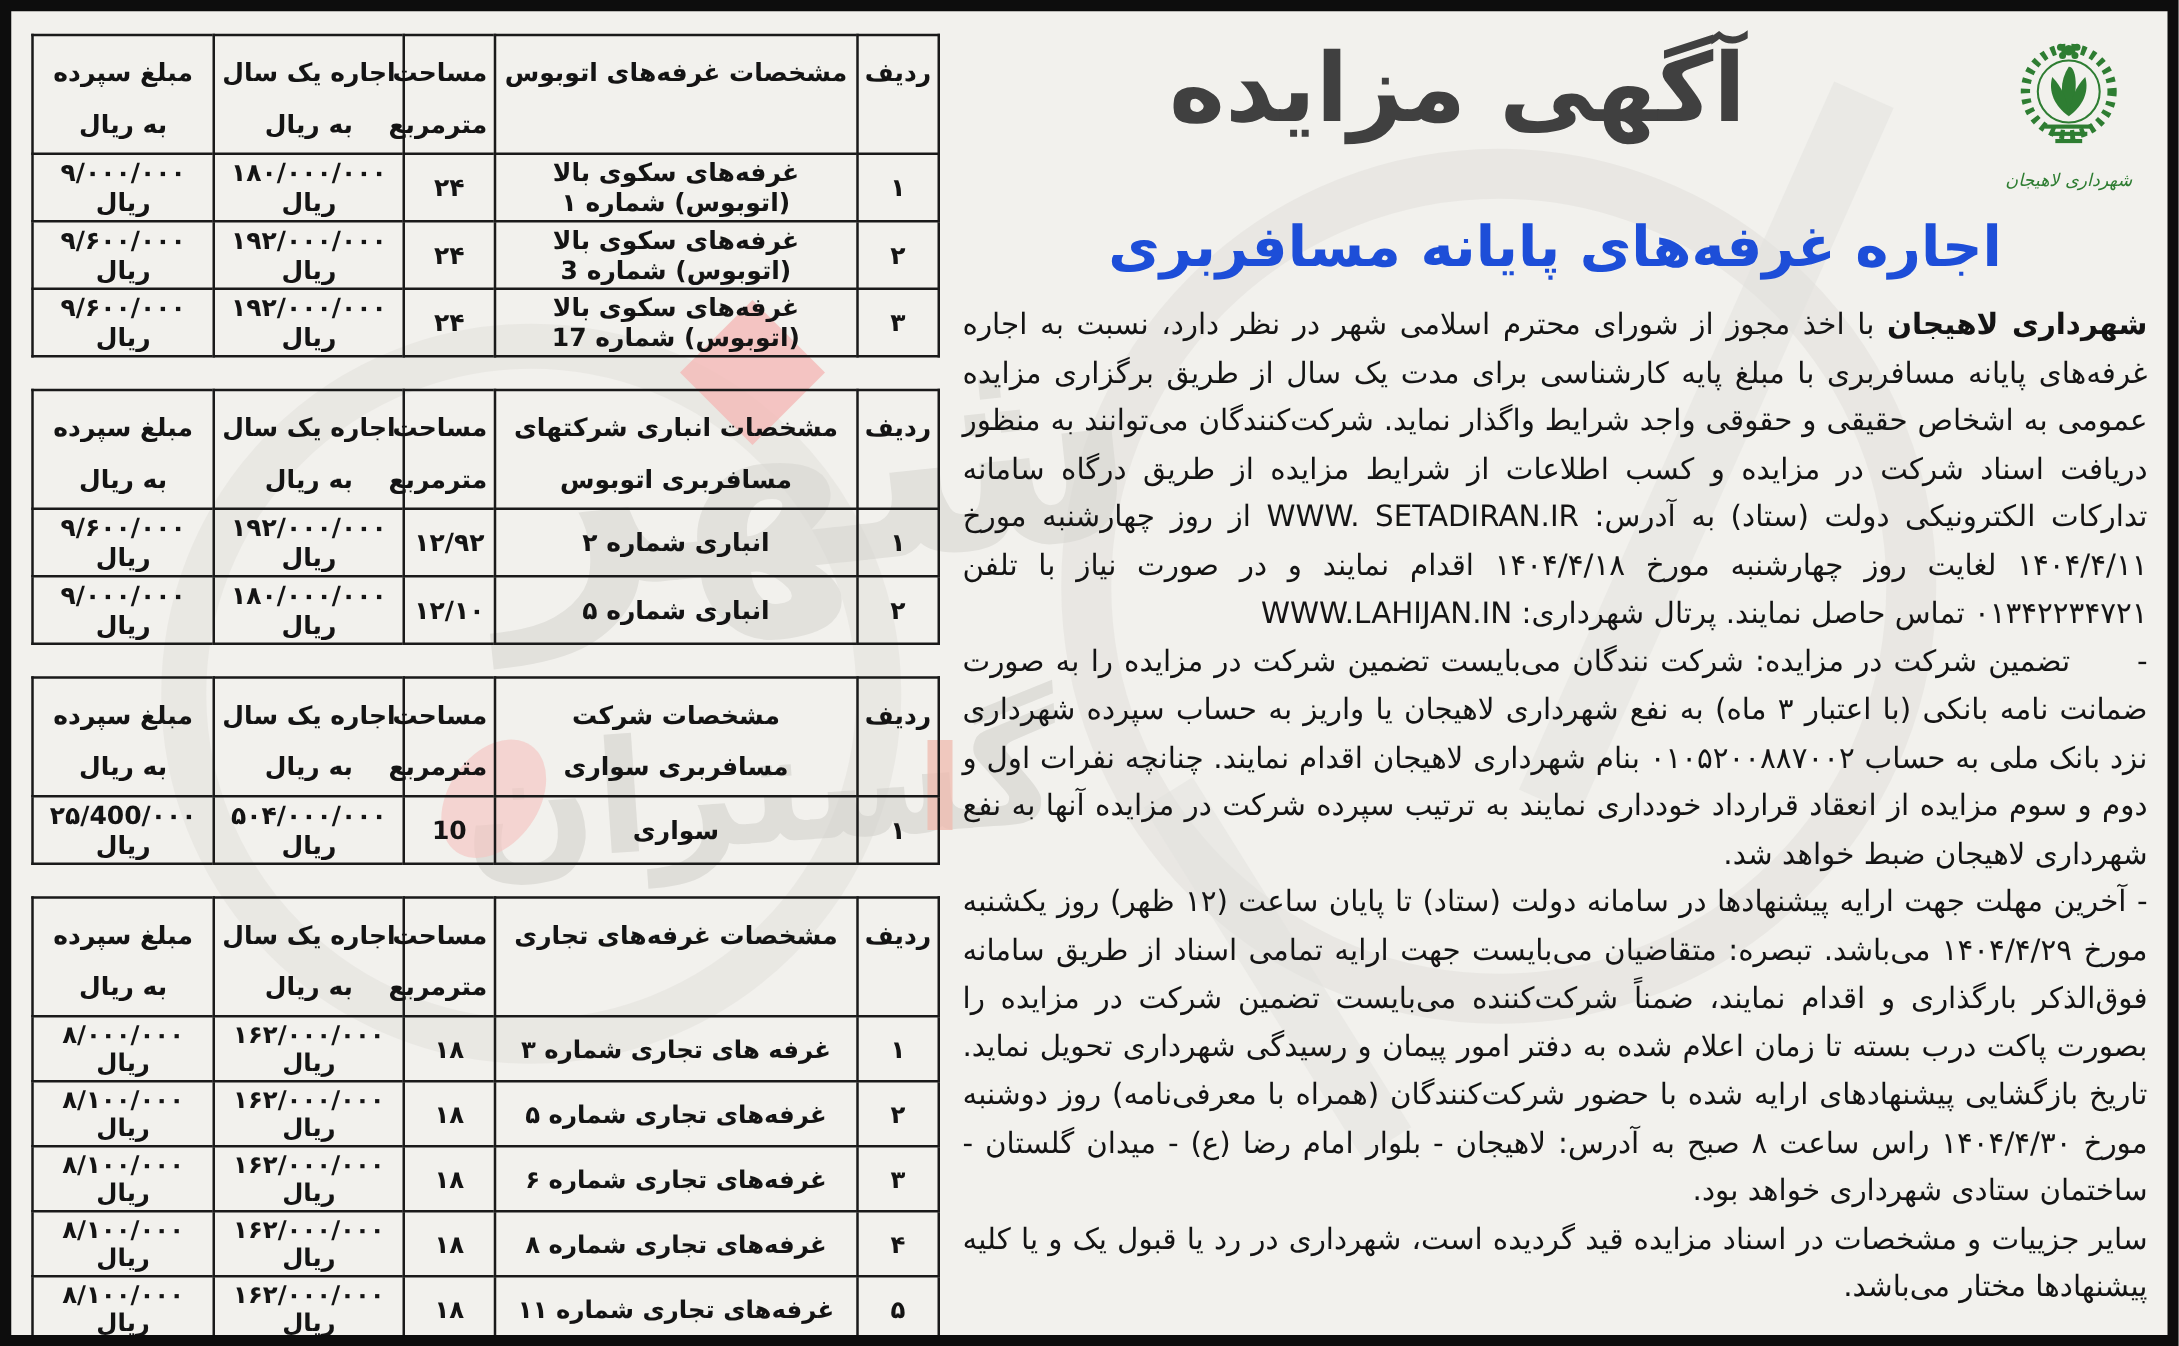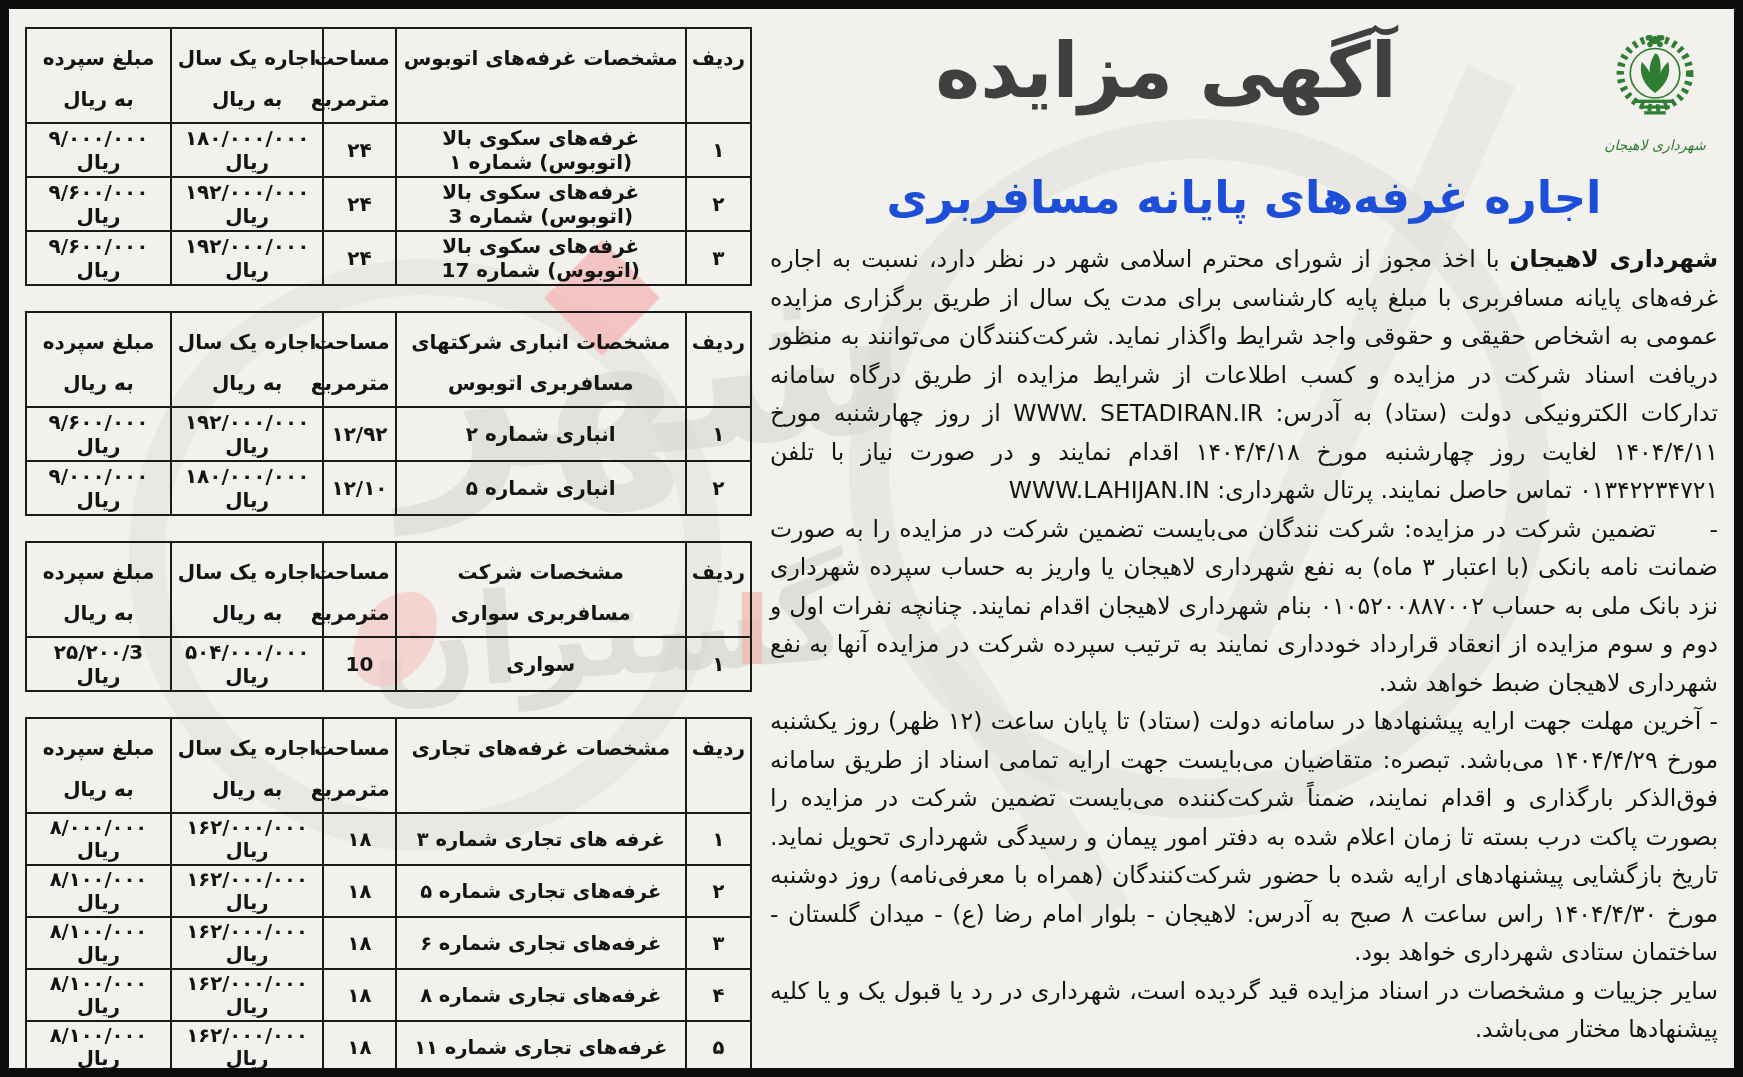--- a/index.html
+++ b/index.html
@@ -205,21 +205,21 @@
                 <th class="col3">اجاره یک سال به ریال</th>
                 <th class="col4">مبلغ سپرده به ریال</th>
               </tr>
             </thead>
             <tbody>
               <tr>
                 <td>۱</td>
                 <td>سواری</td>
                 <td>10</td>
                 <td>۵۰۴/۰۰۰/۰۰۰ ریال</td>
-                <td>۲۵/۲۰۰/3 ریال</td>
+                <td>۲۵/400/۰۰۰ ریال</td>
               </tr>
             </tbody>
           </table>
         </div>
       <div class="table-holder" data-table="3">
           <table class="rent-table">
             <thead>
               <tr>
                 <th class="col0">ردیف</th>
                 <th class="col1">مشخصات غرفه‌های تجاری</th>

